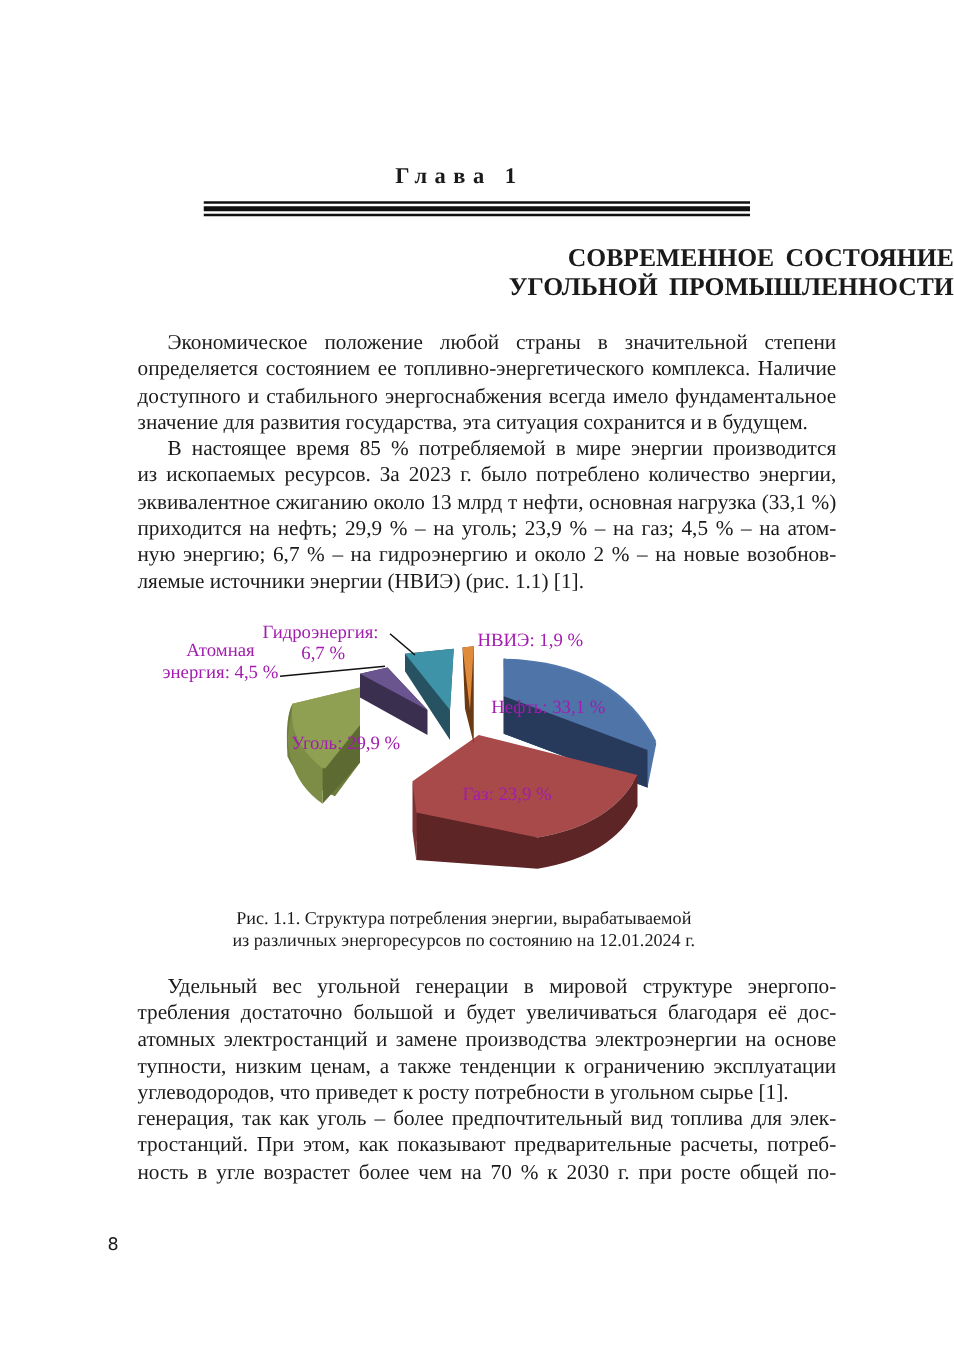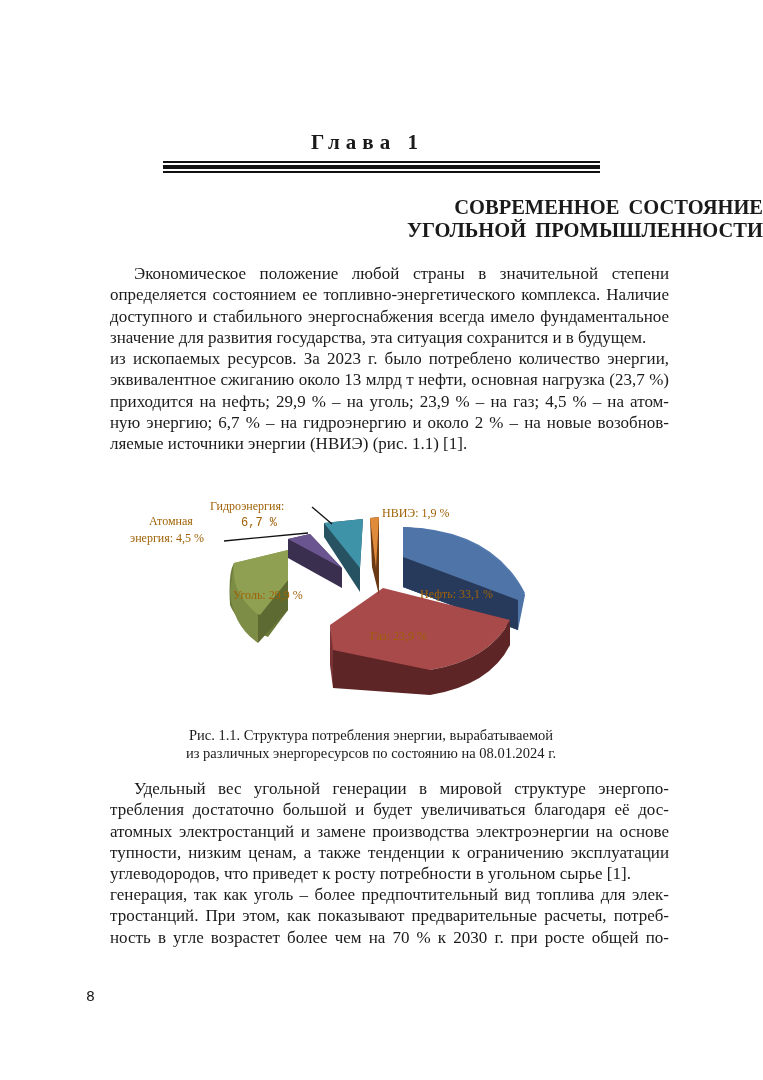--- a/index.html
+++ b/index.html
@@ -1,34 +1,34 @@
 <!DOCTYPE html>
 <html><head>
 <meta charset="utf-8">
 <style>
   html, body { margin: 0; padding: 0; background: #ffffff; }
   body { width: 763px; height: 1080px; position: relative; overflow: hidden;
          font-family: "Liberation Serif", "DejaVu Serif", serif; color: #1a1a1a; }
   .page { position: absolute; left: 0; top: 0; width: 763px; height: 1080px; }
   .chapter { position: absolute; top: 130px; left: 0; width: 735px; text-align: center;
-             font-weight: bold; font-size: 21px; letter-spacing: 6px; }
+             font-weight: bold; font-size: 18px; letter-spacing: 6px; }
   .rules { position: absolute; left: 163px; top: 161px; width: 437px; }
   .rules .r1 { height: 2px; background: #111; margin-bottom: 2px; }
   .rules .r2 { height: 4px; background: #111; margin-bottom: 2px; }
   .rules .r3 { height: 1.5px; background: #111; }
   .title { position: absolute; top: 196px; left: 0; width: 763px; text-align: right;
            font-weight: bold; font-size: 20.5px; line-height: 23px; word-spacing: 4px; }
   .para { position: absolute; left: 110px; width: 559px; font-size: 17px; line-height: 21.3px;
           text-align: justify; }
   .para .line { display: block; text-align: justify; text-align-last: justify; white-space: nowrap; }
   .para .line.last { text-align-last: left; }
   .para .line.indent { padding-left: 24px; }
   .figure { position: absolute; left: 120px; top: 495px; width: 420px; height: 210px; }
   .figure svg { position: absolute; left: 0; top: 0; }
-  .lbl { position: absolute; font-size: 12px; color: #a16207; white-space: nowrap; line-height: 17px; }
+  .lbl { position: absolute; font-size: 15px; color: #a21caf; white-space: nowrap; line-height: 17px; }
   .caption { position: absolute; top: 726px; left: 0; width: 742px; text-align: center;
              font-size: 14.5px; line-height: 18px; }
   .pagenum { position: absolute; left: 86px; top: 988px; font-family: "DejaVu Sans", sans-serif; font-size: 14px; }
 </style>
 </head>
 <body>
 
 <div class="page">
 
   <div class="chapter">Глава 1</div>
@@ -45,22 +45,23 @@
   </div>
 
   <div class="para" style="top:263px;">
     <span class="line indent">Экономическое положение любой страны в значительной степени</span>
     <span class="line">определяется состоянием ее топливно-энергетического комплекса. Наличие</span>
     <span class="line">доступного и стабильного энергоснабжения всегда имело фундаментальное</span>
     <span class="line last">значение для развития государства, эта ситуация сохранится и в будущем.</span>
   </div>
 
   <div class="para" style="top:348px;">
+    <span class="line indent">В настоящее время 85 % потребляемой в мире энергии производится</span>
     <span class="line">из ископаемых ресурсов. За 2023 г. было потреблено количество энергии,</span>
-    <span class="line">эквивалентное сжиганию около 13 млрд т нефти, основная нагрузка (23,7 %)</span>
+    <span class="line">эквивалентное сжиганию около 13 млрд т нефти, основная нагрузка (33,1 %)</span>
     <span class="line">приходится на нефть; 29,9 % – на уголь; 23,9 % – на газ; 4,5 % – на атом-</span>
     <span class="line">ную энергию; 6,7 % – на гидроэнергию и около 2 % – на новые возобнов-</span>
     <span class="line last">ляемые источники энергии (НВИЭ) (рис. 1.1) [1].</span>
   </div>
 
   <div class="figure">
     <svg width="420" height="210" viewBox="0 0 420 210">
 
       <g>
         <path d="M283,32 L283,62 Q345,68 398,135 L398,105 Q345,38 283,32 Z" fill="#2d4365"></path>
@@ -100,30 +101,30 @@
         <path d="M250,23 L259,22 L256,73 Z" fill="#e08a3c"></path>
       </g>
 
       <path d="M104,46 L188,38" stroke="#111" stroke-width="1.3" fill="none"></path>
       <path d="M192,12 L212,29" stroke="#111" stroke-width="1.3" fill="none"></path>
     </svg>
 
     <div class="lbl" style="left:29px;top:18px;">Атомная</div>
     <div class="lbl" style="left:10px;top:35px;">энергия: 4,5 %</div>
     <div class="lbl" style="left:90px;top:3px;">Гидроэнергия:</div>
-    <div class="lbl" style="left:121px;top:20px;font-family:Liberation Mono, monospace;">6,7 %</div>
+    <div class="lbl" style="left:121px;top:20px;">6,7 %</div>
     <div class="lbl" style="left:226px;top:10px;margin-left:36px;">НВИЭ: 1,9 %</div>
-    <div class="lbl" style="left:300px;top:63px;margin-top:28px;">Нефть: 33,1 %</div>
+    <div class="lbl" style="left:273px;top:63px;">Нефть: 33,1 %</div>
     <div class="lbl" style="left:113px;top:92px;">Уголь:  29,9 %</div>
     <div class="lbl" style="left:250px;top:133px;">Газ:  23,9 %</div>
   </div>
 
   <div class="caption">
     <div>Рис. 1.1. Структура потребления энергии, вырабатываемой</div>
-    <div>из различных энергоресурсов по состоянию на 08.01.2024 г.</div>
+    <div>из различных энергоресурсов по состоянию на 12.01.2024 г.</div>
   </div>
 
   <div class="para" style="top:778px;">
     <span class="line indent">Удельный вес угольной генерации в мировой структуре энергопо-</span>
     <span class="line">требления достаточно большой и будет увеличиваться благодаря её дос-</span>
     <span class="line">атомных электростанций и замене производства электроэнергии на основе</span>
     <span class="line">тупности, низким ценам, а также тенденции к ограничению эксплуатации</span>
     <span class="line last">углеводородов, что приведет к росту потребности в угольном сырье [1].</span>
   </div>
 

